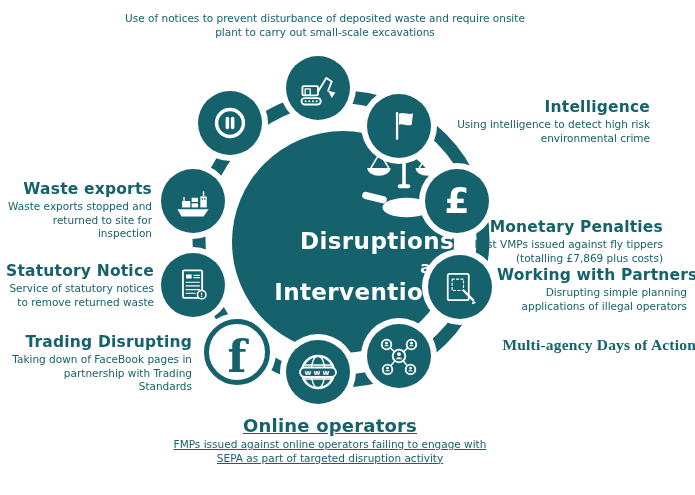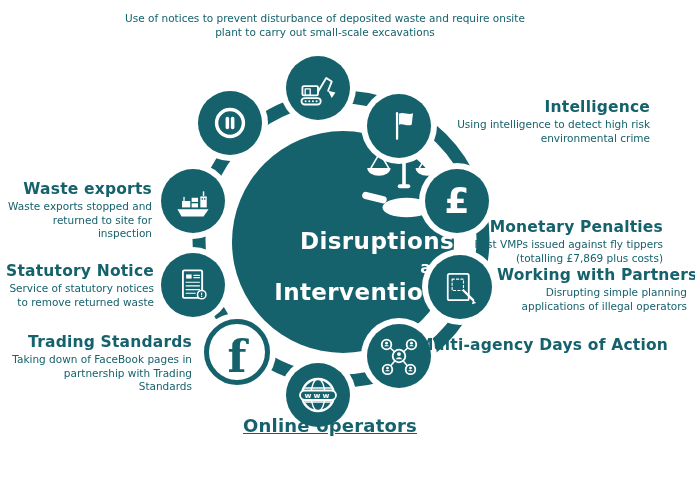--- a/index.html
+++ b/index.html
@@ -37,31 +37,31 @@
   .align-center{ text-align:center; }
   
   .lbl-powers{ left:105px; top:10px; width:440px; }
   .lbl-powers .s{ width:400px; margin:2px auto 0 auto; }
   .lbl-licence{ left:2px; top:94px; width:192px; }
   .lbl-waste{ left:2px; top:180px; width:150px; }
   .lbl-statutory{ left:2px; top:262px; width:152px; }
   .lbl-trading{ left:8px; top:333px; width:184px; }
   .lbl-online{ left:160px; top:415px; width:340px;text-decoration:underline; }
   .lbl-online .s{ width:325px; margin:2px auto 0 auto; }
-  .lbl-multi{ left:416px; top:336px; width:252px; }
+  .lbl-multi{ left:444px; top:336px; width:252px;font-family:Liberation Serif, serif; }
   .lbl-partners{ left:497px; top:266px; width:190px; }
   .lbl-monetary{ left:467px; top:182px; width:196px;margin-top:36px; }
   .lbl-intel{ left:440px; top:98px; width:210px; }
   
   .node-powers{ left:286px; top:56px; }
   .node-intel{ left:367px; top:94px; }
   .node-monetary{ left:425px; top:169px; }
   .node-partners{ left:428px; top:255px; }
   .node-multi{ left:367px; top:324px; }
-  .node-online{ left:286px; top:363px; }
+  .node-online{ left:286px; top:340px; }
   .node-trading{ left:204px; top:319px; }
   .node-statutory{ left:161px; top:253px; }
   .node-waste{ left:161px; top:169px; }
   .node-licence{ left:198px; top:91px; }
 </style>
 </head>
 <body>
 
 <div class="canvas">
 
@@ -236,24 +236,25 @@
     <div class="t">Working with Partners</div>
     <div class="s">Disrupting simple planning applications of illegal operators</div>
   </div>
 
   <div class="lbl lbl-multi align-left">
     <div class="t">Multi-agency Days of Action</div>
   </div>
 
   <div class="lbl lbl-online align-center">
     <div class="t t-lg">Online operators</div>
+    <div class="s">FMPs issued against online operators failing to engage with SEPA as part of targeted disruption activity</div>
   </div>
 
   <div class="lbl lbl-trading align-right">
-    <div class="t">Trading Standards</div>
+    <div class="t">Trading Disrupting</div>
     <div class="s">Taking down of FaceBook pages in partnership with Trading Standards</div>
   </div>
 
   <div class="lbl lbl-statutory align-right">
     <div class="t">Statutory Notice</div>
     <div class="s">Service of statutory notices to remove returned waste</div>
   </div>
 
   <div class="lbl lbl-waste align-right">
     <div class="t">Waste exports</div>

